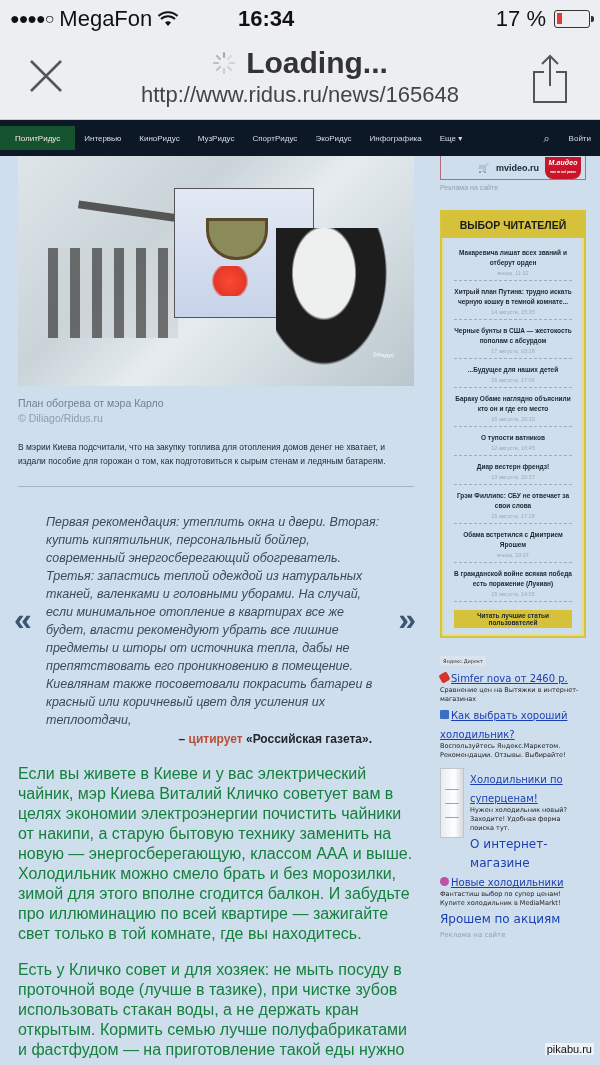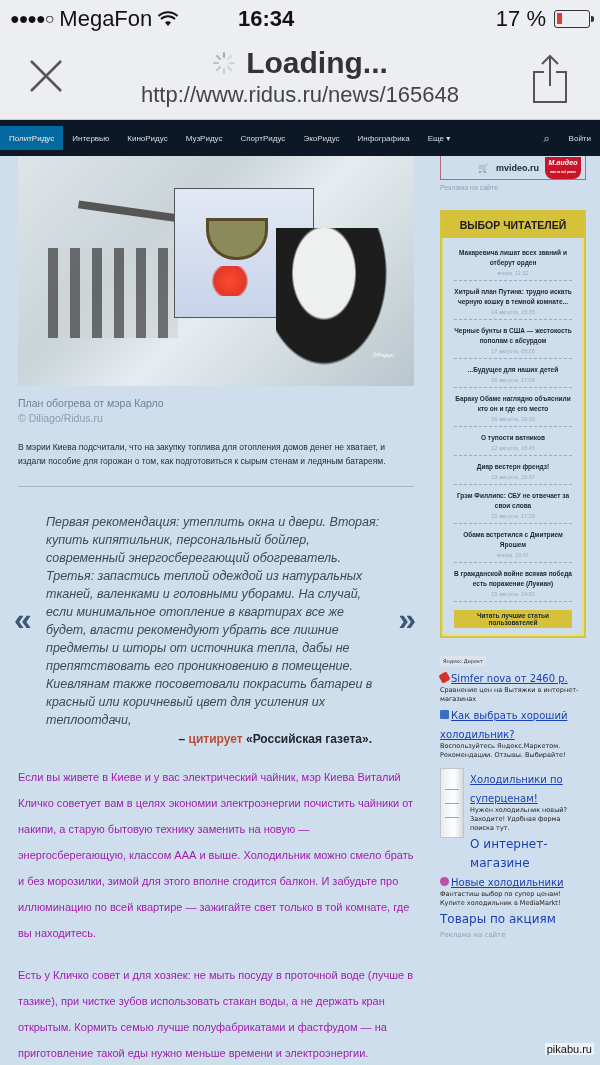--- a/index.html
+++ b/index.html
@@ -21,21 +21,21 @@
   .close-btn { position: absolute; left: 28px; top: 18px; width: 36px; height: 36px; }
   .title-wrap { position: absolute; left: 0; right: 0; top: 6px; text-align: center; }
   .title-row { display: inline-flex; align-items: center; gap: 10px; font-size: 30px; font-weight: bold; color: #333; }
   .spinner { width: 24px; height: 24px; }
   .url { font-size: 22px; color: #444; margin-top: 2px; }
   .share-btn { position: absolute; left: 532px; top: 14px; width: 36px; height: 50px; }
 
   
   .sitenav { position: absolute; left: 0; top: 120px; width: 600px; height: 36px; background: #0c1826; display: flex; align-items: center; font-size: 8px; color: #d8dde4; z-index: 3; }
   .sitenav .item { padding: 16px 9px; height: 100%; display: flex; align-items: center; white-space: nowrap; }
-  .sitenav .item.active { background: #0369a1; color: #fbe9e3; margin-left: 0; padding: 0 9px; height: 24px; }
+  .sitenav .item.active { background: #14532d; color: #fbe9e3; margin-left: 0; padding: 0 15px; height: 24px; }
   .sitenav .spacer { flex: 1; }
   .sitenav .search { font-size: 11px; padding: 0 10px; }
 
   
   .main { position: absolute; left: 18px; top: 148px; width: 396px; }
   .illustration { width: 396px; height: 238px; background: linear-gradient(135deg,#dfe6ea 0%,#c9d3d8 35%,#e6ecef 55%,#b9c6cc 100%); position: relative; overflow: hidden; }
   .illustration .flag { position: absolute; left: 156px; top: 40px; width: 140px; height: 130px; background: linear-gradient(180deg,#e3e9f4,#c7d3ea); border: 1px solid #555; }
   .illustration .pot { position: absolute; left: 188px; top: 70px; width: 62px; height: 42px; border: 3px solid #5a4a2a; border-radius: 0 0 30px 30px; background: #8a8a5a; }
   .illustration .fire { position: absolute; left: 190px; top: 118px; width: 44px; height: 30px; background: radial-gradient(circle,#ff4a2e 0%,#e2382a 60%,transparent 70%); }
   .illustration .man { position: absolute; left: 258px; top: 80px; width: 120px; height: 150px; background: radial-gradient(ellipse at 40% 30%, #eef0f0 0 30%, #1d1d1d 32% 60%, transparent 62%); }
@@ -47,21 +47,21 @@
   .lead { margin-top: 14px; font-size: 8.5px; color: #1c2633; line-height: 14px; }
   .divider { margin-top: 18px; height: 1px; background: #a7b4c2; }
 
   .quote { position: relative; margin-top: 26px; padding: 0 28px 0 28px; }
   .quote .text { font-style: italic; font-size: 12.5px; line-height: 18px; color: #3d4a58; }
   .quote .lq, .quote .rq { position: absolute; top: 88px; font-size: 32px; color: #3c5574; font-weight: bold; }
   .quote .lq { left: -4px; } .quote .rq { right: -2px; }
   .quote .attr { text-align: right; font-size: 12px; font-weight: bold; margin-top: 3px; margin-right: 14px; color: #20272f; }
   .quote .attr .cite { color: #b5503a; }
 
-  .para { margin-top: 18px; font-size: 11px; line-height: 26px; color: #a21caf; }
+  .para { margin-top: 18px; font-size: 16px; line-height: 20px; color: #15803d; }
   .para + .para { margin-top: 16px; }
 
   
   .side { position: absolute; left: 440px; top: 156px; width: 146px; }
   .ad-mvideo { height: 24px; border-left: 1px solid #b56a7a; border-bottom: 1px solid #b56a7a; border-right: 1px solid #b56a7a; display: flex; align-items: center; justify-content: flex-end; padding-right: 4px; gap: 6px; font-size: 9px; color: #1c2633; font-weight: bold; }
   .mv-logo { width: 36px; height: 22px; background: #c8152a; color: #fff; font-size: 7px; font-style: italic; text-align: center; border-radius: 0 0 8px 8px; line-height: 12px; }
   .mv-logo small { display: block; font-size: 3px; line-height: 6px; color: #fff; }
   .ad-label { font-size: 7px; color: #8fa1b5; margin-top: 4px; }
 
   .readers { margin-top: 19px; border: 2px solid #d4c440; background: #d6c23a; }
@@ -247,19 +247,19 @@
       <div class="fridge"></div>
       <div>
         <a class="adlink">Холодильники по суперценам!</a>
         <div class="adtext">Нужен холодильник новый? Заходите! Удобная форма поиска тут.</div>
         <a class="sublink">О интернет-магазине</a>
       </div>
     </div>
     <div class="block">
       <span class="ico" style="background:#c04fa8;border-radius:50%"></span><a class="adlink">Новые холодильники</a>
       <div class="adtext">Фантастиш выбор по супер ценам! Купите холодильник в MediaMarkt!</div>
-      <a class="sublink">Товары по акциям</a>
+      <a class="sublink">Ярошем по акциям</a>
     </div>
     <div class="ad-label">Реклама на сайте</div>
   </div>
 </div>
 
 <div class="pikabu">pikabu.ru</div>
 
 </body></html>

